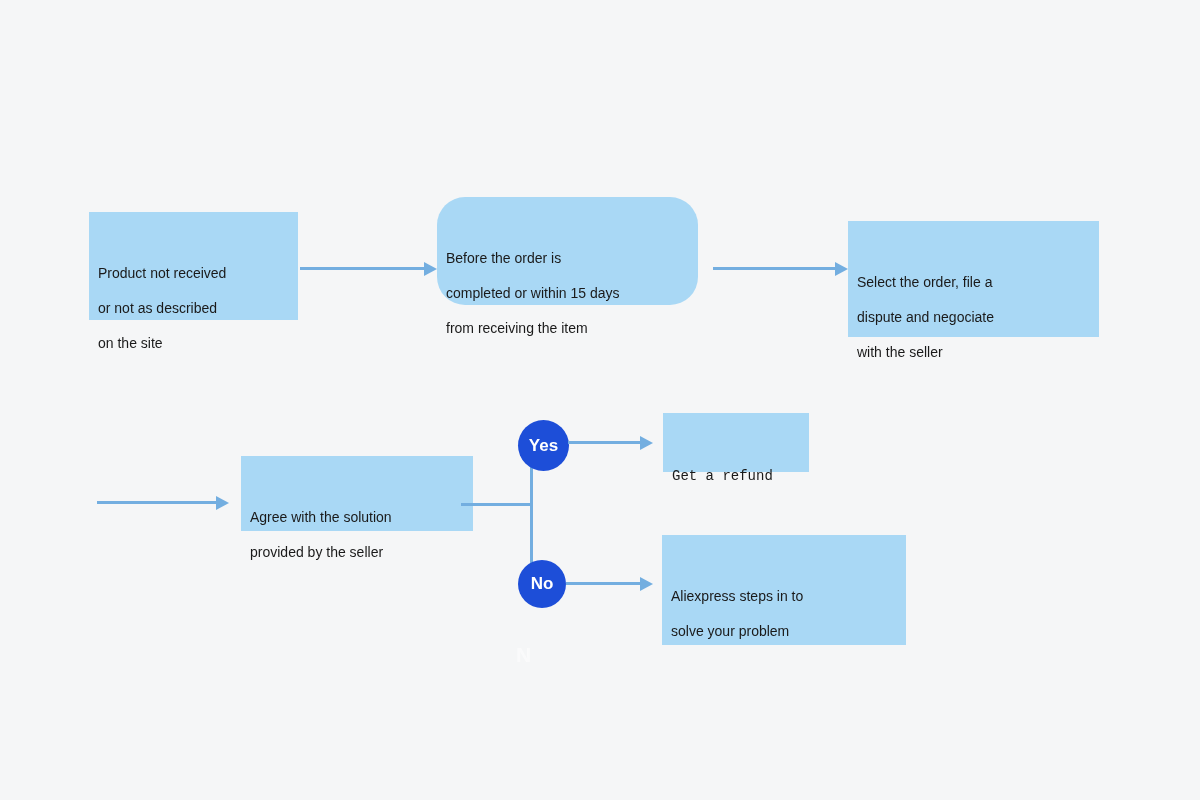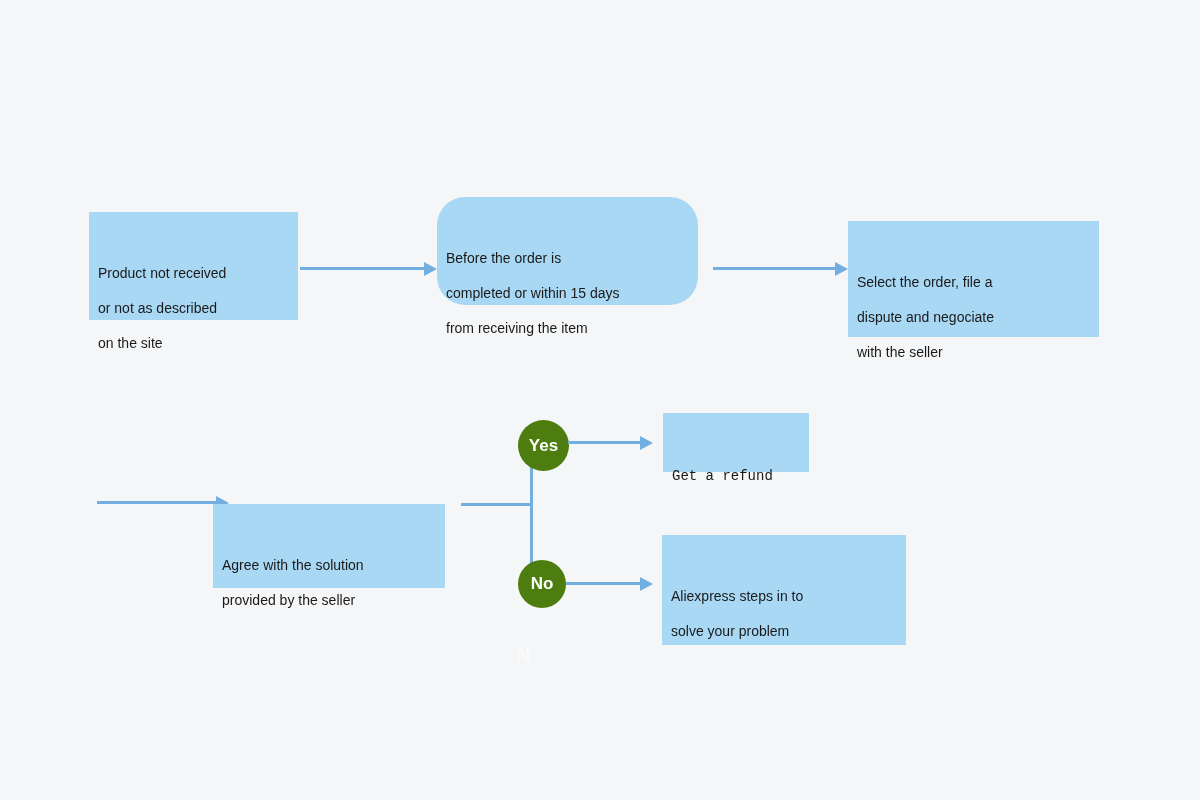--- a/index.html
+++ b/index.html
@@ -28,21 +28,21 @@
     white-space: pre-line;
   }
   .node .txt {
     display: block;
     padding-left: 9px;
     padding-right: 6px;
     white-space: pre-line;
   }
   .decision {
     position: absolute;
-    background: #4d7c0f;
+    background: #1d4ed8;
     border-radius: 50%;
     color: #ffffff;
     font-weight: bold;
     font-size: 17px;
     display: flex;
     align-items: center;
     justify-content: center;
     box-sizing: border-box;
   }
   .hline {
@@ -96,21 +96,21 @@
 
   <div class="node" style="left:848px; top:221px; width:251px; height:116px;">
     <span class="txt">Select the order, file a
 dispute and negociate
 with the seller</span>
   </div>
 
   <div class="hline" style="left:97px; top:501px; width:120px;"></div>
   <div class="arrowhead" style="left:216px; top:496px;"></div>
 
-  <div class="node" style="left:213px; top:456px; width:232px; height:84px;margin-top:48px;">
+  <div class="node" style="left:241px; top:456px; width:232px; height:75px;">
     <span class="txt">Agree with the solution
 provided by the seller</span>
   </div>
 
   <div class="hline" style="left:461px; top:503px; width:72px;"></div>
   <div class="vline" style="left:530px; top:445px; height:140px;"></div>
 
   <div class="decision" style="left:518px; top:420px; width:51px; height:51px;">
     <span>Yes</span>
   </div>

